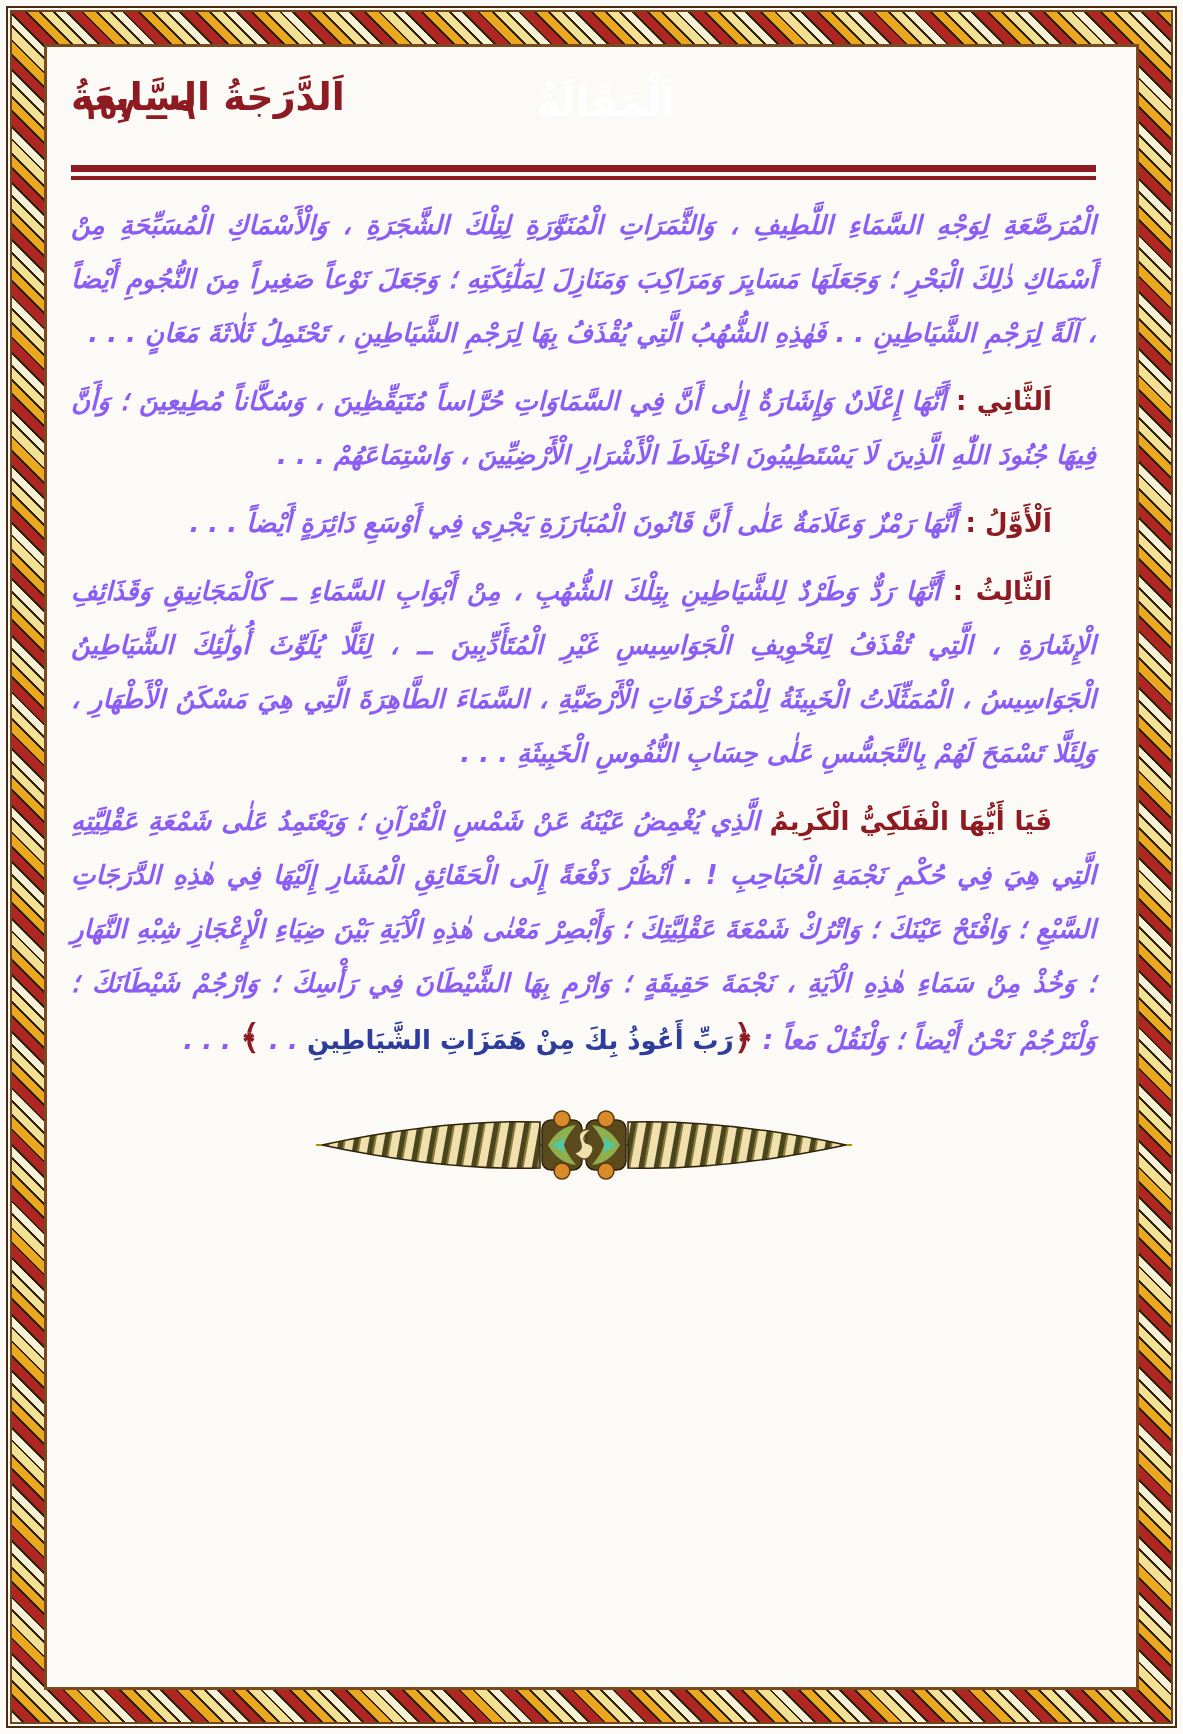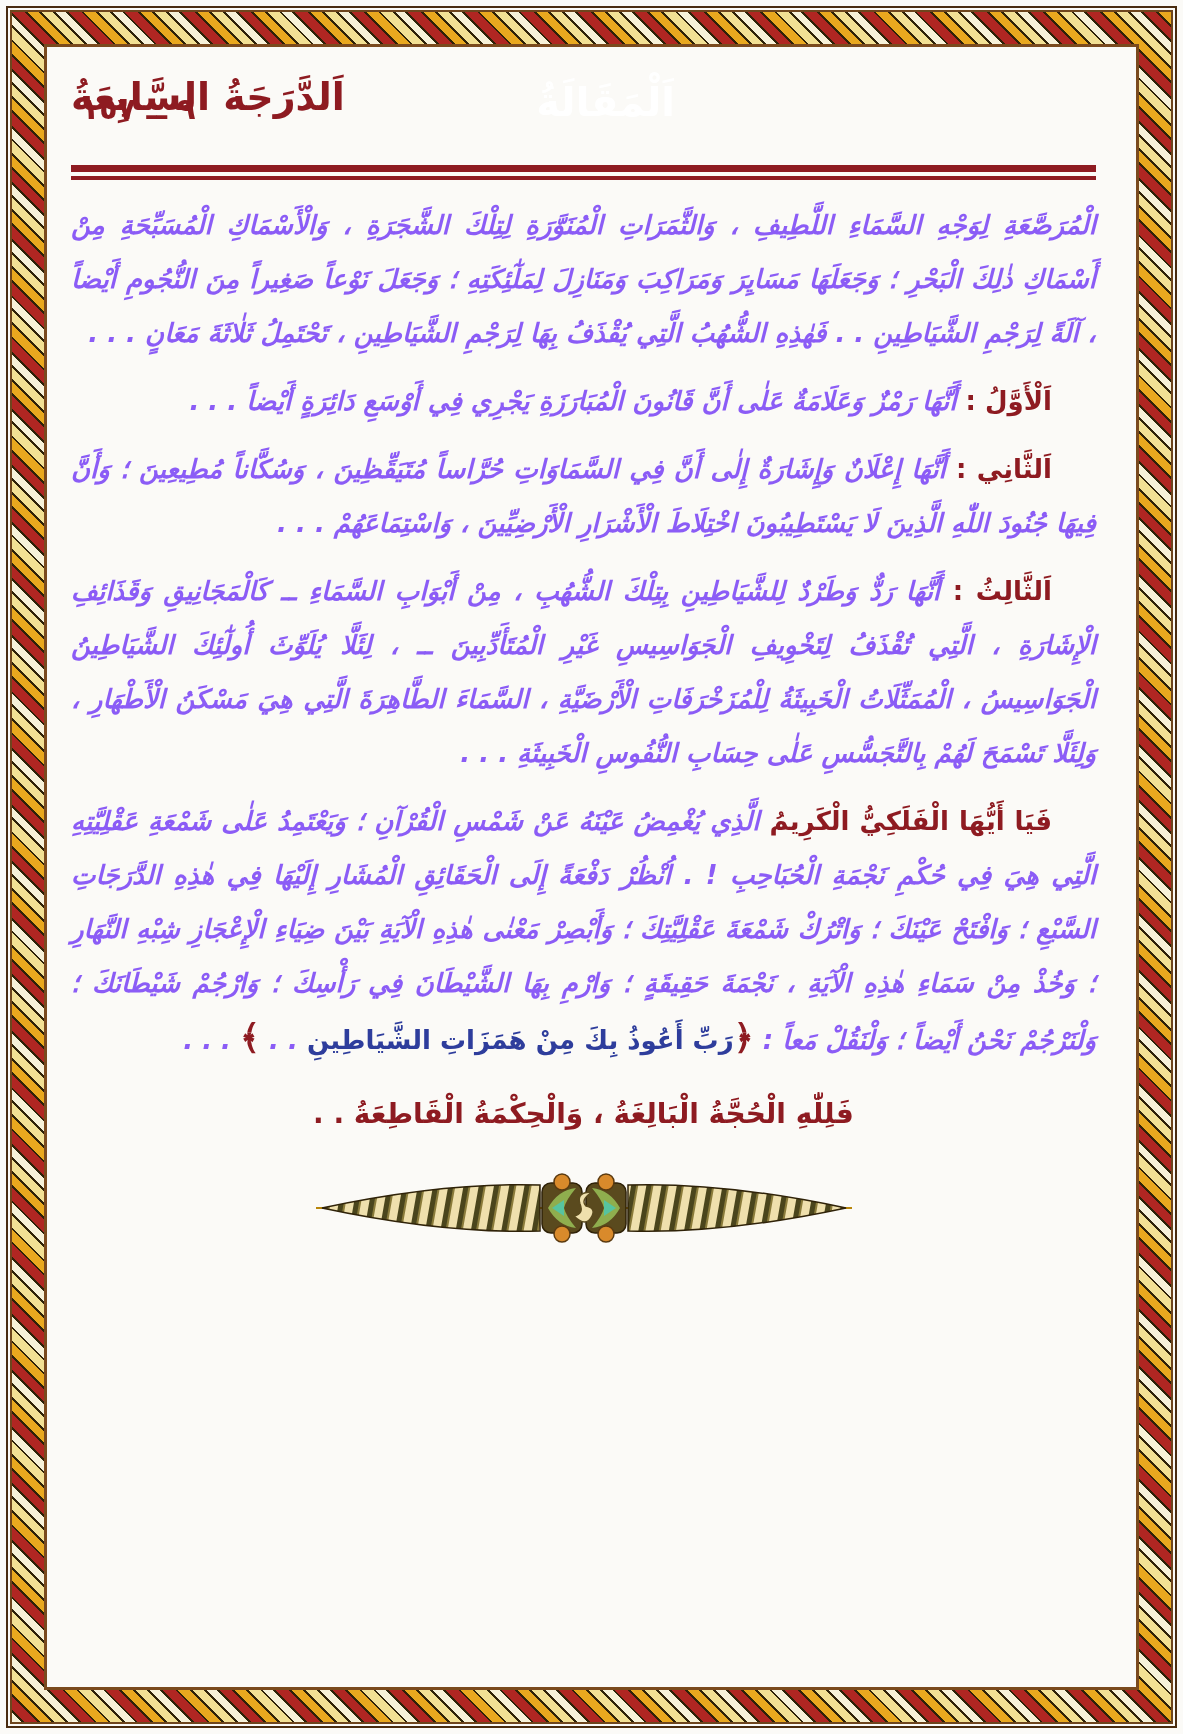--- a/index.html
+++ b/index.html
@@ -104,27 +104,26 @@
         <span class="title-ghost">اَلْمَقَالَةُ</span>
         <span class="title">اَلدَّرَجَةُ السَّابِعَةُ</span>
       </div>
     </div>
 
     <div class="rule-thick"></div>
     <div class="rule-thin"></div>
 
     <div class="body-text">
         <div class="para"><span class="s-ink">الْمُرَصَّعَةِ لِوَجْهِ السَّمَاءِ اللَّطِيفِ ، وَالثَّمَرَاتِ الْمُنَوَّرَةِ لِتِلْكَ الشَّجَرَةِ ، وَالْأَسْمَاكِ الْمُسَبِّحَةِ مِنْ أَسْمَاكِ ذٰلِكَ الْبَحْرِ ؛ وَجَعَلَهَا مَسَايِرَ وَمَرَاكِبَ وَمَنَازِلَ لِمَلٰٓئِكَتِهِ ؛ وَجَعَلَ نَوْعاً صَغِيراً مِنَ النُّجُومِ أَيْضاً ، آلَةً لِرَجْمِ الشَّيَاطِينِ . . فَهٰذِهِ الشُّهُبُ الَّتِي يُقْذَفُ بِهَا لِرَجْمِ الشَّيَاطِينِ ، تَحْتَمِلُ ثَلٰاثَةَ مَعَانٍ . . .</span></div>
+        <div class="para indent"><span class="s-maroon">اَلثَّانِي : </span><span class="s-ink">أَنَّهَا إِعْلَانٌ وَإِشَارَةٌ إِلٰى أَنَّ فِي السَّمَاوَاتِ حُرَّاساً مُتَيَقِّظِينَ ، وَسُكَّاناً مُطِيعِينَ ؛ وَأَنَّ فِيهَا جُنُودَ اللّٰهِ الَّذِينَ لَا يَسْتَطِيبُونَ اخْتِلَاطَ الْأَشْرَارِ الْأَرْضِيِّينَ ، وَاسْتِمَاعَهُمْ . . .</span></div>
         <div class="para indent"><span class="s-maroon">اَلْأَوَّلُ : </span><span class="s-ink">أَنَّهَا رَمْزٌ وَعَلَامَةٌ عَلٰى أَنَّ قَانُونَ الْمُبَارَزَةِ يَجْرِي فِي أَوْسَعِ دَائِرَةٍ أَيْضاً . . .</span></div>
-        <div class="para indent"><span class="s-maroon">اَلثَّانِي : </span><span class="s-ink">أَنَّهَا إِعْلَانٌ وَإِشَارَةٌ إِلٰى أَنَّ فِي السَّمَاوَاتِ حُرَّاساً مُتَيَقِّظِينَ ، وَسُكَّاناً مُطِيعِينَ ؛ وَأَنَّ فِيهَا جُنُودَ اللّٰهِ الَّذِينَ لَا يَسْتَطِيبُونَ اخْتِلَاطَ الْأَشْرَارِ الْأَرْضِيِّينَ ، وَاسْتِمَاعَهُمْ . . .</span></div>
         <div class="para indent"><span class="s-maroon">اَلثَّالِثُ : </span><span class="s-ink">أَنَّهَا رَدٌّ وَطَرْدٌ لِلشَّيَاطِينِ بِتِلْكَ الشُّهُبِ ، مِنْ أَبْوَابِ السَّمَاءِ ــ كَالْمَجَانِيقِ وَقَذَائِفِ الْإِشَارَةِ ، الَّتِي تُقْذَفُ لِتَخْوِيفِ الْجَوَاسِيسِ غَيْرِ الْمُتَأَدِّبِينَ ــ ، لِئَلَّا يُلَوِّثَ أُولٰٓئِكَ الشَّيَاطِينُ الْجَوَاسِيسُ ، الْمُمَثِّلَاتُ الْخَبِيثَةُ لِلْمُزَخْرَفَاتِ الْأَرْضَيَّةِ ، السَّمَاءَ الطَّاهِرَةَ الَّتِي هِيَ مَسْكَنُ الْأَطْهَارِ ، وَلِئَلَّا تَسْمَحَ لَهُمْ بِالتَّجَسُّسِ عَلٰى حِسَابِ النُّفُوسِ الْخَبِيثَةِ . . .</span></div>
         <div class="para indent"><span class="s-maroon">فَيَا أَيُّهَا الْفَلَكِيُّ الْكَرِيمُ </span><span class="s-ink">الَّذِي يُغْمِضُ عَيْنَهُ عَنْ شَمْسِ الْقُرْآنِ ؛ وَيَعْتَمِدُ عَلٰى شَمْعَةِ عَقْلِيَّتِهِ الَّتِي هِيَ فِي حُكْمِ نَجْمَةِ الْحُبَاحِبِ ! . اُنْظُرْ دَفْعَةً إِلَى الْحَقَائِقِ الْمُشَارِ إِلَيْهَا فِي هٰذِهِ الدَّرَجَاتِ السَّبْعِ ؛ وَافْتَحْ عَيْنَكَ ؛ وَاتْرُكْ شَمْعَةَ عَقْلِيَّتِكَ ؛ وَأَبْصِرْ مَعْنٰى هٰذِهِ الْآيَةِ بَيْنَ ضِيَاءِ الْإِعْجَازِ شِبْهِ النَّهَارِ ؛ وَخُذْ مِنْ سَمَاءِ هٰذِهِ الْآيَةِ ، نَجْمَةَ حَقِيقَةٍ ؛ وَارْمِ بِهَا الشَّيْطَانَ فِي رَأْسِكَ ؛ وَارْجُمْ شَيْطَانَكَ ؛ وَلْنَرْجُمْ نَحْنُ أَيْضاً ؛ وَلْنَقُلْ مَعاً : </span><span class="s-maroon bracket">﴿</span><span class="s-blue">رَبِّ أَعُوذُ بِكَ مِنْ هَمَزَاتِ الشَّيَاطِينِ</span><span class="s-ink"> . . </span><span class="s-maroon bracket">﴾</span><span class="s-ink"> . . .</span></div>
       </div>
 
-    <div class="center-red">فَلِلّٰهِ الْحُجَّةُ الْبَالِغَةُ ، وَالْحِكْمَةُ الْقَاطِعَةُ . .</div>
 
 
     <div class="ornament-wrap">
       <svg width="540" height="76" viewBox="0 0 540 76">
         <defs>
           <pattern id="rope" width="15" height="76" patternUnits="userSpaceOnUse" patternTransform="rotate(10)">
             <rect width="15" height="76" fill="#efe0ad"></rect>
             <rect x="0" width="5" height="76" fill="#4a451c"></rect>
             <rect x="5" width="2" height="76" fill="#8a7b3a"></rect>
           </pattern>

